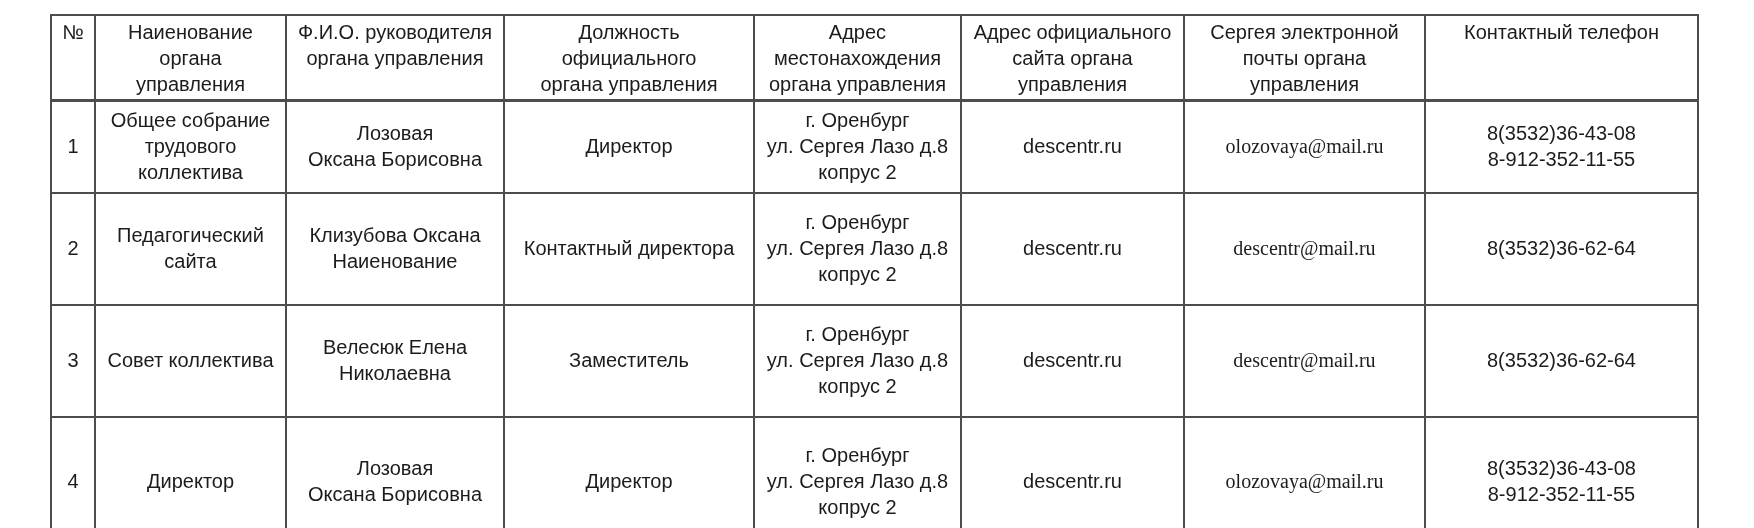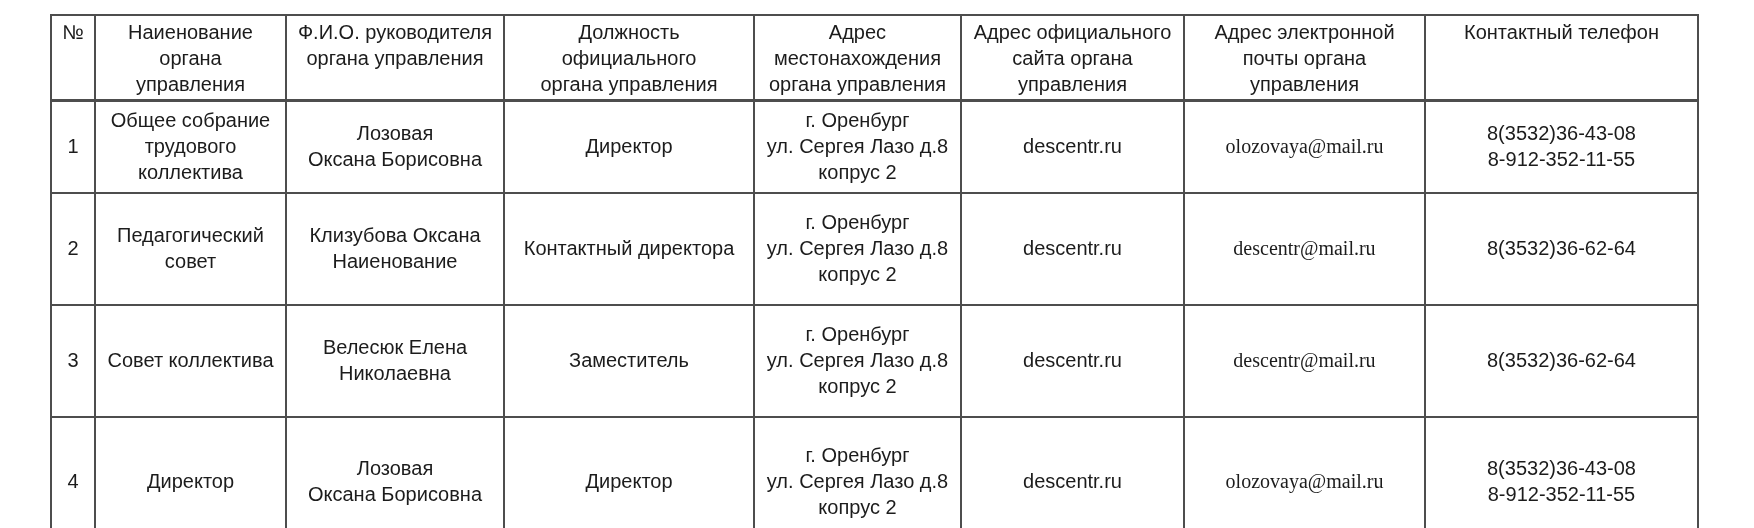--- a/index.html
+++ b/index.html
@@ -89,21 +89,21 @@
         <th>Ф.И.О. руководителя
 органа управления</th>
         <th>Должность официального
 органа управления</th>
         <th>Адрес
 местонахождения
 органа управления</th>
         <th>Адрес официального
 сайта органа
 управления</th>
-        <th>Адрес электронной
+        <th>Сергея электронной
 почты органа
 управления</th>
         <th>Контактный телефон</th>
       </tr>
     </thead>
     <tbody>
       <tr class="r1">
         <td class="col-num">1</td>
         <td class="col-name">Общее собрание
 трудового
@@ -115,21 +115,21 @@
 ул. Сергея Лазо д.8
 копрус 2</td>
         <td class="col-site">descentr.ru</td>
         <td class="col-email">olozovaya@mail.ru</td>
         <td class="col-phone">8(3532)36-43-08
 8-912-352-11-55</td>
       </tr>
       <tr class="r2">
         <td class="col-num">2</td>
         <td class="col-name">Педагогический
-совет</td>
+сайта</td>
         <td class="col-fio">Клизубова Оксана
 Наиенование</td>
         <td class="col-position">Контактный директора</td>
         <td class="col-address">г. Оренбург
 ул. Сергея Лазо д.8
 копрус 2</td>
         <td class="col-site">descentr.ru</td>
         <td class="col-email">descentr@mail.ru</td>
         <td class="col-phone">8(3532)36-62-64</td>
       </tr>

